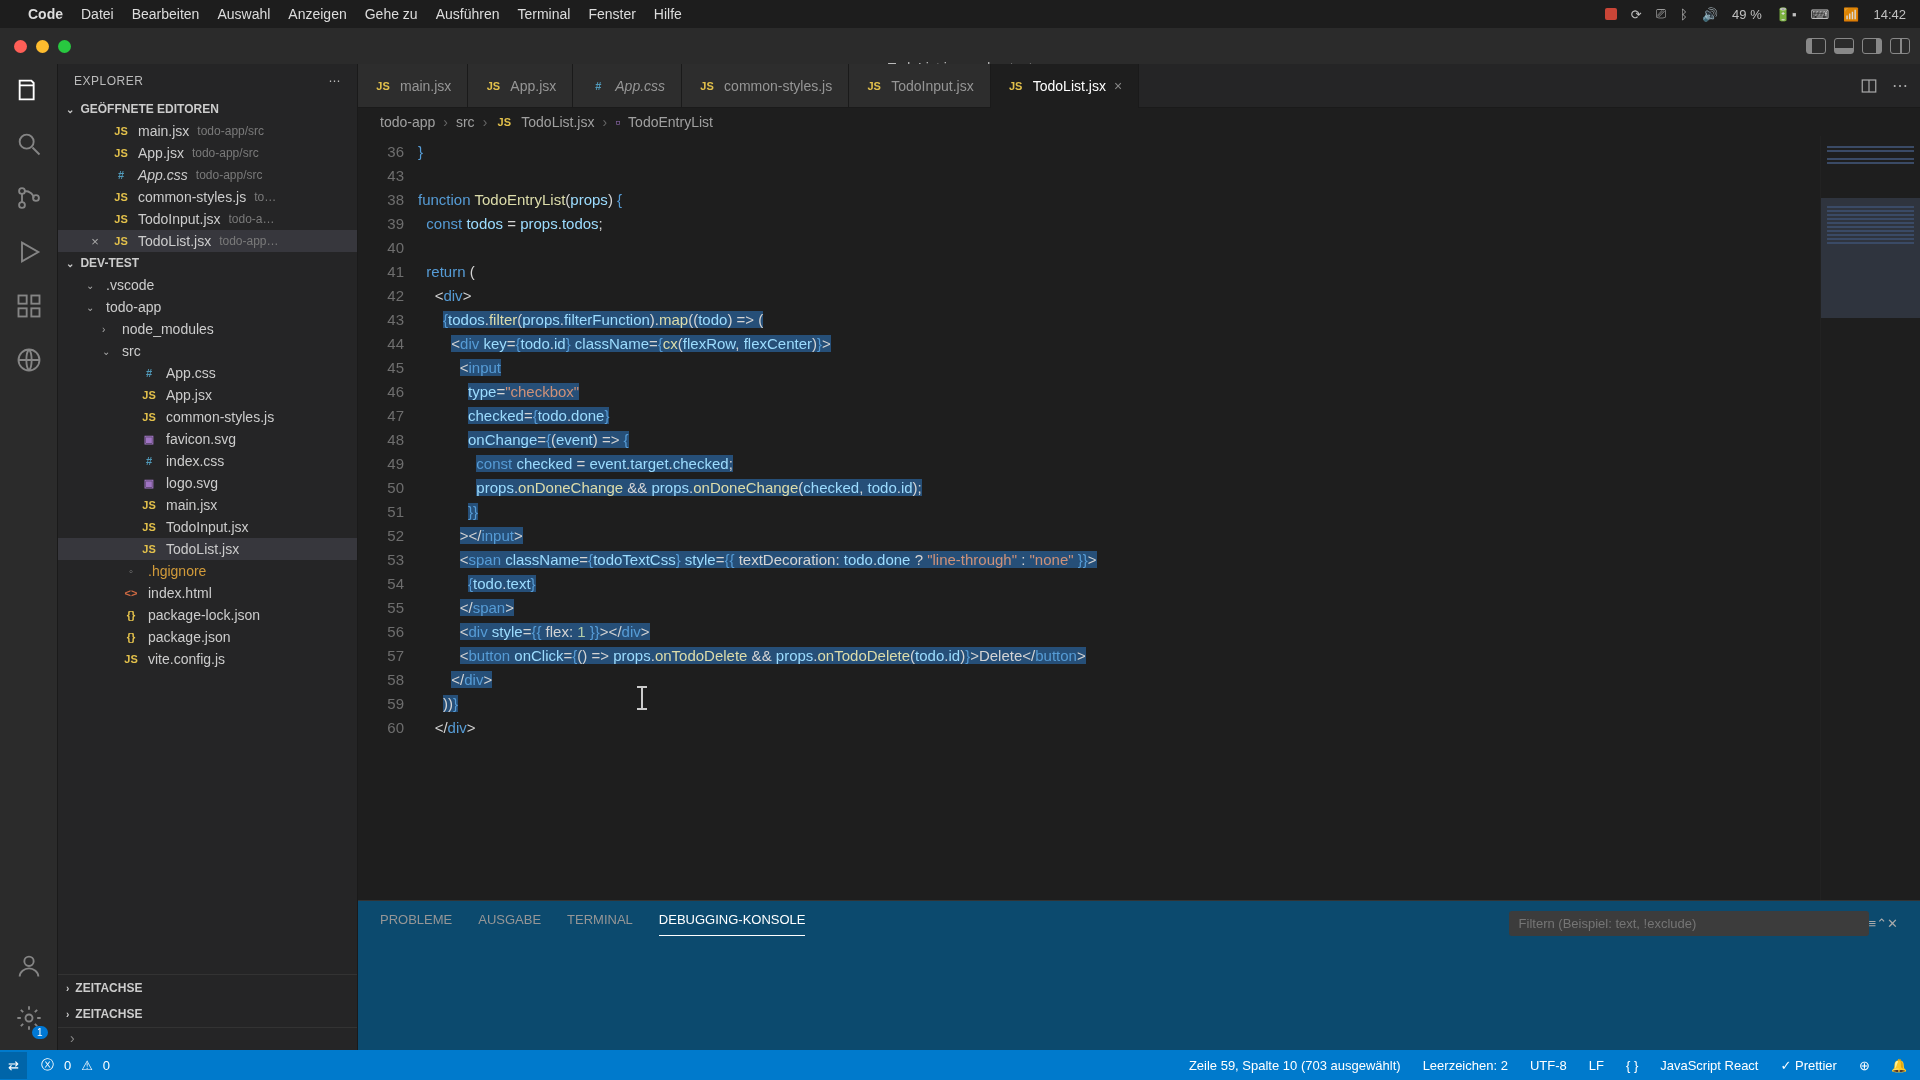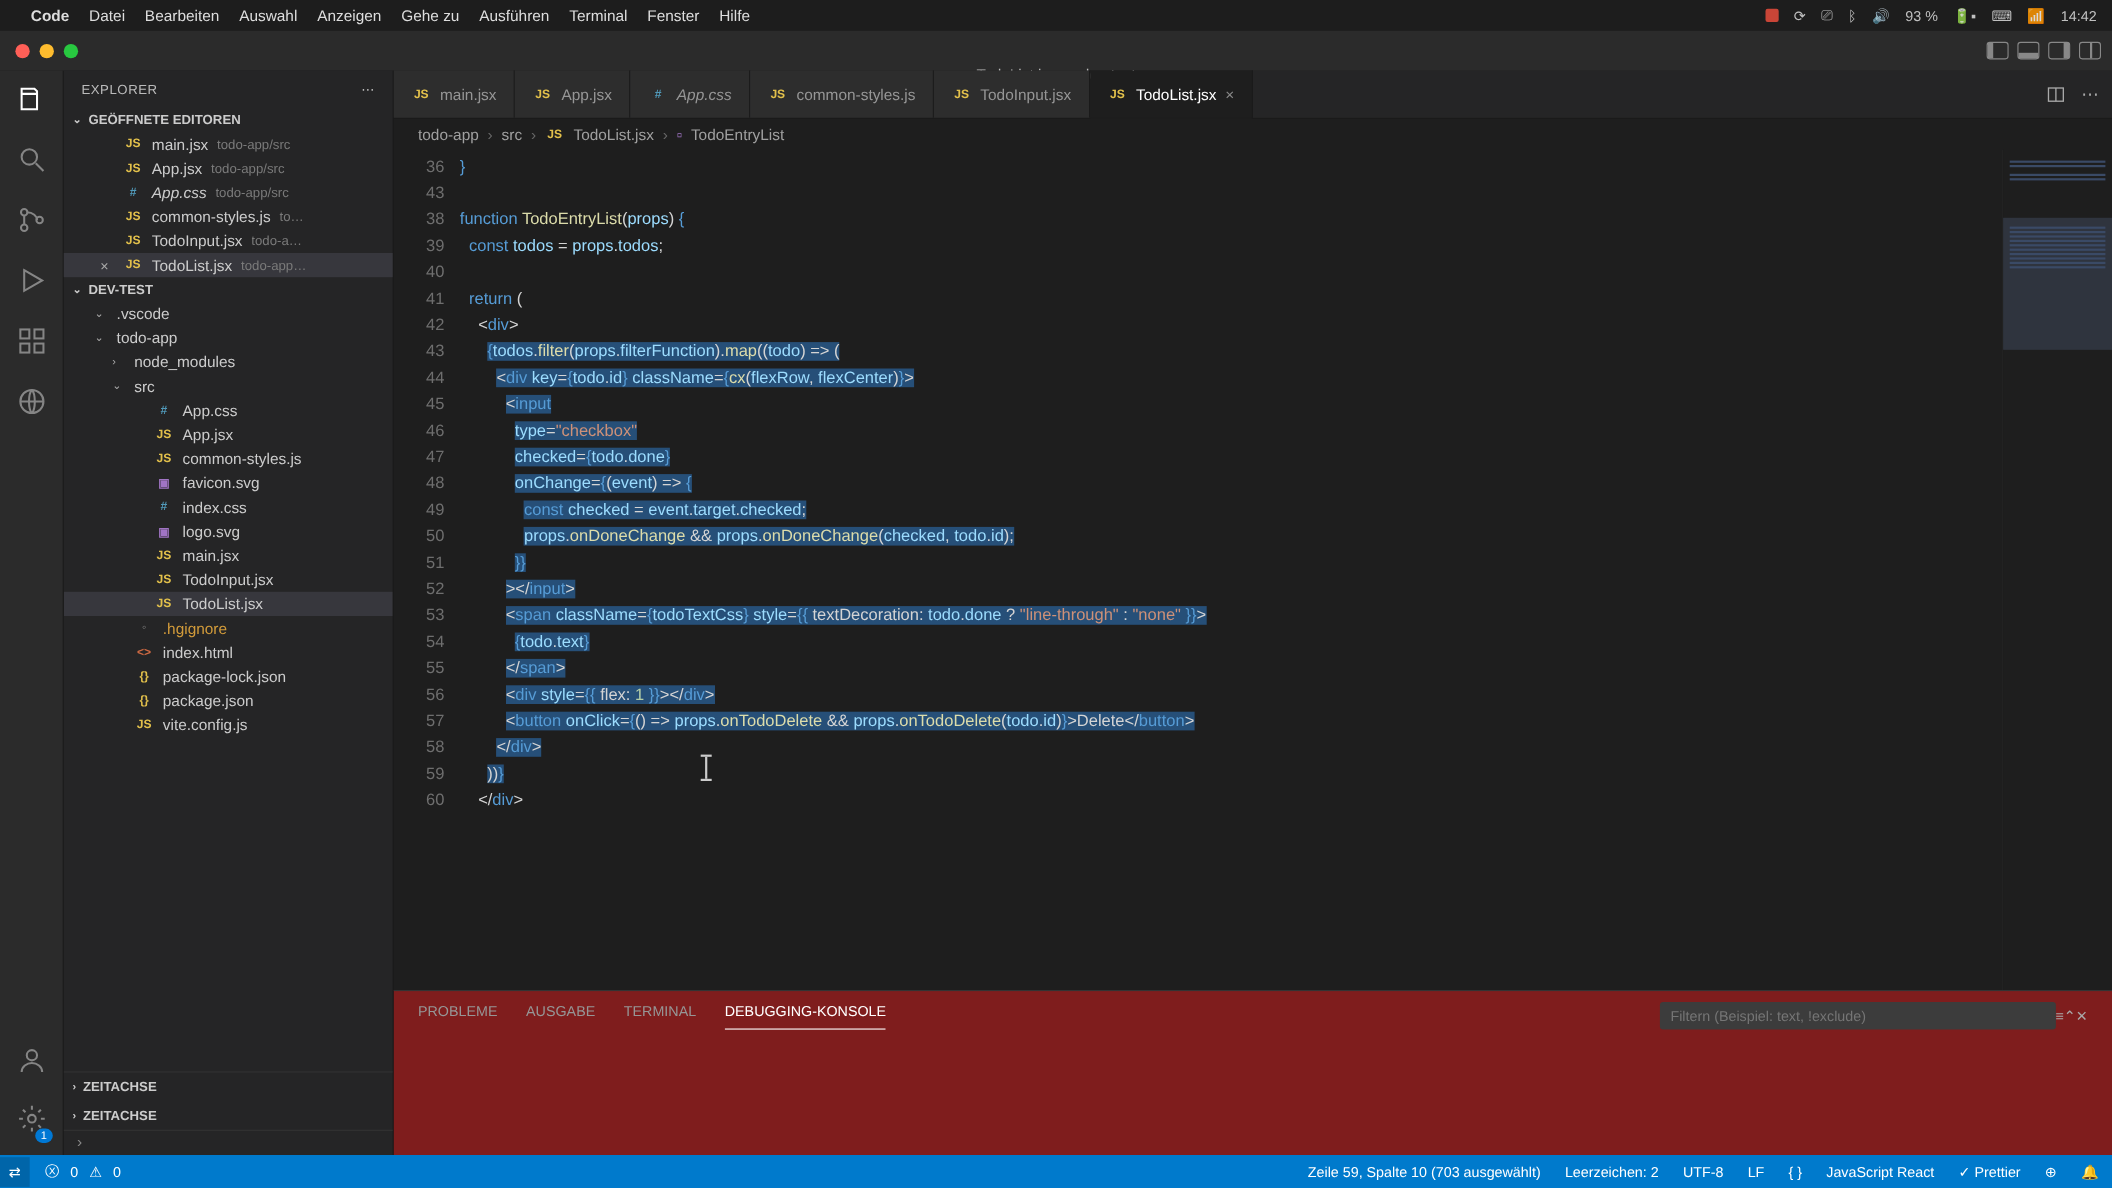--- a/index.html
+++ b/index.html
@@ -88,21 +88,21 @@
 .cursor-ibeam { position: absolute; width: 18px; height: 24px; pointer-events: none; }
 .cursor-ibeam::before, .cursor-ibeam::after { content: ""; position: absolute; left: 50%; width: 2px; background: #ccc; }
 .cursor-ibeam::before { top: 2px; height: 20px; margin-left: -1px; }
 .caps { position: absolute; left: 50%; margin-left: -5px; width: 10px; height: 2px; background: #ccc; }
 
 .minimap { width: 100px; background: #1e1e1e; border-left: 1px solid #222; position: relative; }
 .minimap .viewport { position: absolute; left: 0; right: 0; background: rgba(100,120,160,0.25); }
 .minimap .blob { position: absolute; left: 6px; right: 6px; background: #3a4a66; height: 2px; }
 
 
-.panel { height: 150px; border-top: 1px solid #333; background: #7f1d1d; display: flex; flex-direction: column; }
+.panel { height: 150px; border-top: 1px solid #333; background: #0c4a6e; display: flex; flex-direction: column; }
 .panel-tabs { display: flex; gap: 26px; padding: 10px 22px 0; font-size: 13px; color: #969696; align-items: center; }
 .panel-tabs .pt { padding-bottom: 8px; cursor: pointer; }
 .panel-tabs .pt.active { color: #fff; border-bottom: 1px solid #fff; }
 .panel-tabs .right { margin-left: auto; display: flex; gap: 0; align-items: center; }
 .panel-tabs input { background: #3c3c3c; border: none; color: #ccc; padding: 5px 10px; width: 360px; font-size: 13px; border-radius: 3px; }
 .panel-body { flex: 1; }
 
 
 .statusbar { height: 30px; background: #007acc; color: #fff; display: flex; align-items: center; font-size: 13px; padding: 0 12px; gap: 18px; }
 .statusbar .left { display: flex; gap: 10px; align-items: center; }
@@ -125,21 +125,21 @@
     <span>Terminal</span>
     <span>Fenster</span>
     <span>Hilfe</span>
   </div>
   <div class="right">
     <span class="rec-dot status-icon"></span>
     <span class="status-icon">⟳</span>
     <span class="status-icon">⎚</span>
     <span class="status-icon">ᛒ</span>
     <span class="status-icon">🔊</span>
-    <span class="status-icon">93 %</span>
+    <span class="status-icon">49 %</span>
     <span class="status-icon">🔋▪</span>
     <span class="status-icon">⌨</span>
     <span class="status-icon">📶</span>
     <span class="status-icon">14:42</span>
   </div>
 </div>
 
 <div class="titlebar">
   <div class="traffic">
     <div class="tl red"></div>

